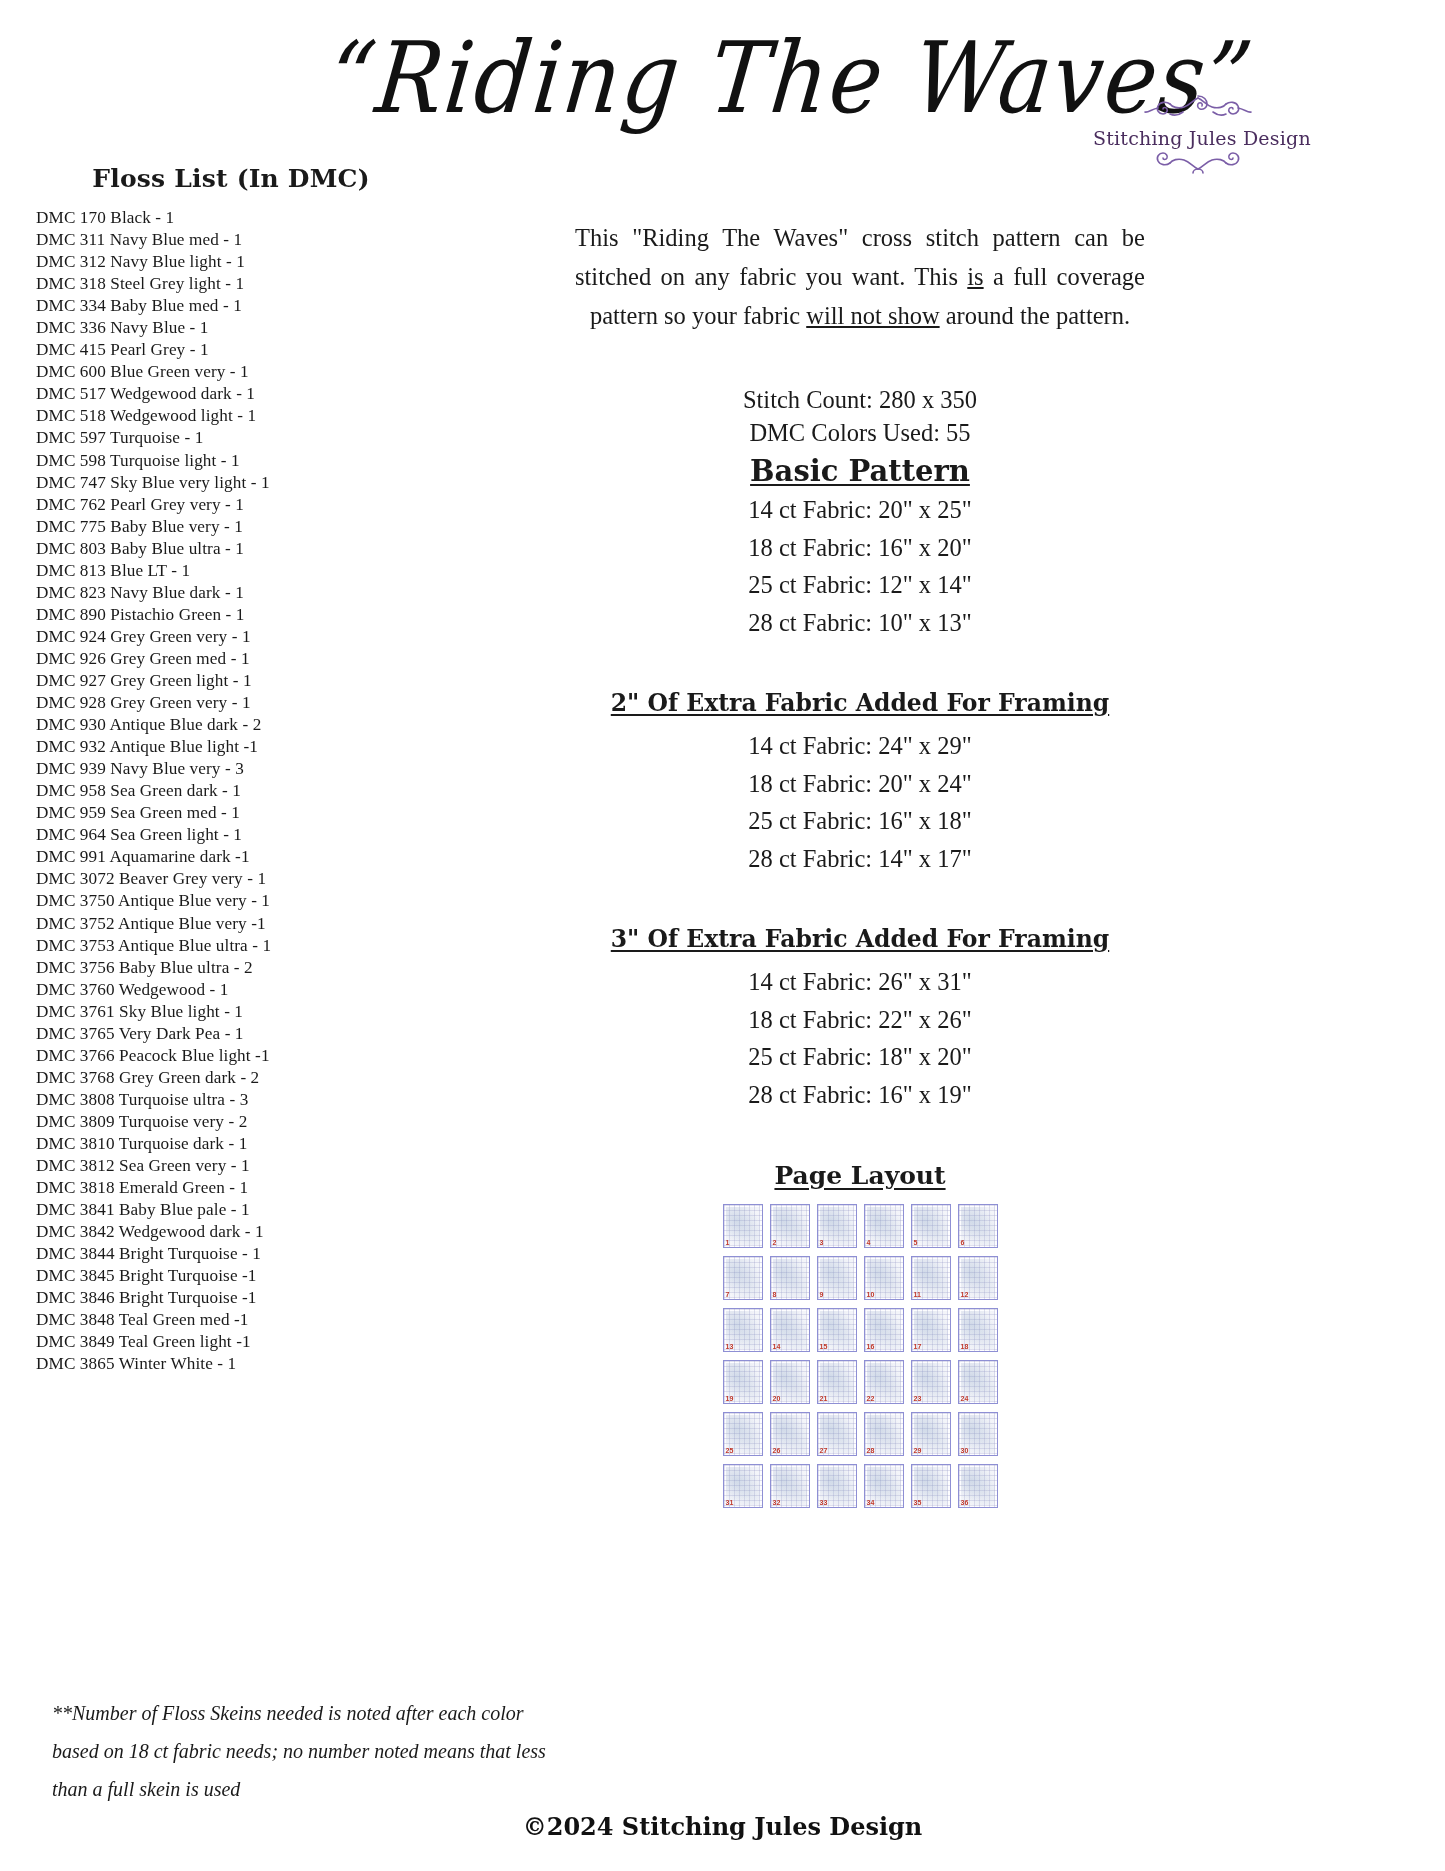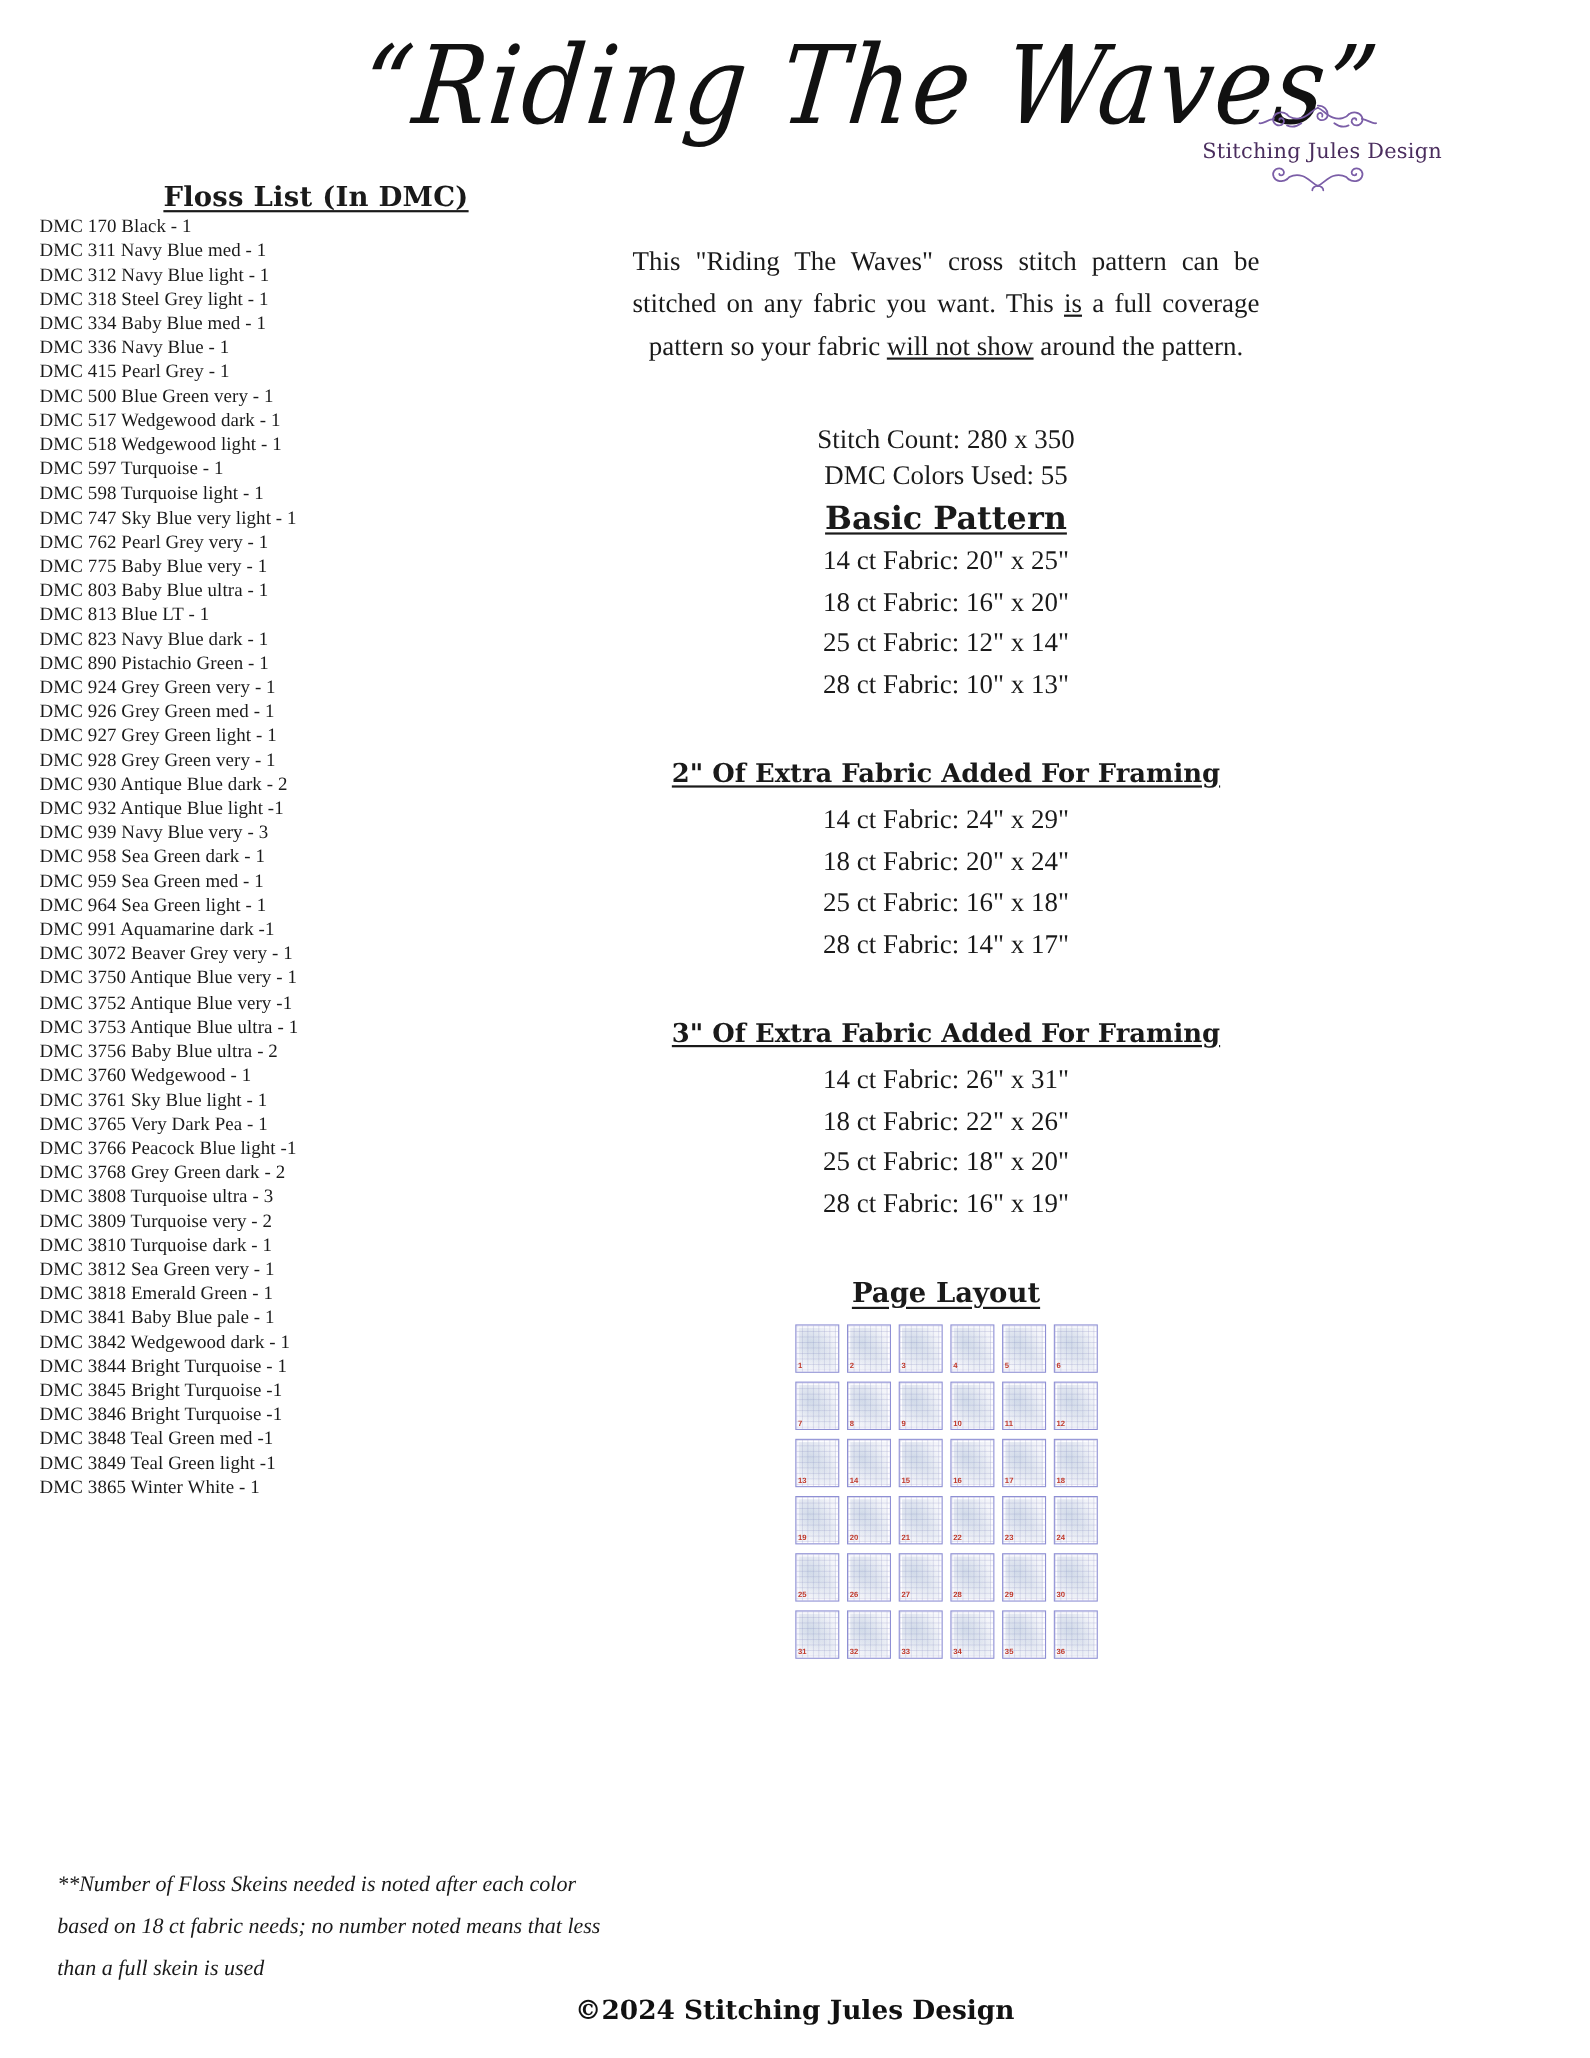--- a/index.html
+++ b/index.html
@@ -68,25 +68,24 @@
   .left-col {
     position: absolute;
     left: 36px;
     top: 164px;
     width: 500px;
   }
   .floss-heading {
     font-family: "DejaVu Serif", serif;
     font-weight: bold;
     font-size: 25px;
-    text-decoration: underline;
     text-underline-offset: 4px;
-    text-align: right;
+    text-align: center;
     width: 390px;
-    margin: 0 0 2px 0;
+    margin: 0 0 14px 0;
     letter-spacing: 0.2px;
   }
   .floss-list {
     list-style: none;
     margin: 0;
     padding: 0;
   }
   .floss-item {
     font-family: "Liberation Serif", serif;
     font-size: 17.2px;
@@ -259,21 +258,21 @@
   <div class="left-col">
     <div class="floss-heading">Floss List (In DMC)</div>
     <ul class="floss-list" id="floss-list">
         <li class="floss-item">DMC 170 Black - 1</li>
         <li class="floss-item">DMC 311 Navy Blue med - 1</li>
         <li class="floss-item">DMC 312 Navy Blue light - 1</li>
         <li class="floss-item">DMC 318 Steel Grey light - 1</li>
         <li class="floss-item">DMC 334 Baby Blue med - 1</li>
         <li class="floss-item">DMC 336 Navy Blue - 1</li>
         <li class="floss-item">DMC 415 Pearl Grey - 1</li>
-        <li class="floss-item">DMC 500 Blue Green very - 1</li>
+        <li class="floss-item">DMC 600 Blue Green very - 1</li>
         <li class="floss-item">DMC 517 Wedgewood dark - 1</li>
         <li class="floss-item">DMC 518 Wedgewood light - 1</li>
         <li class="floss-item">DMC 597 Turquoise - 1</li>
         <li class="floss-item">DMC 598 Turquoise light - 1</li>
         <li class="floss-item">DMC 747 Sky Blue very light - 1</li>
         <li class="floss-item">DMC 762 Pearl Grey very - 1</li>
         <li class="floss-item">DMC 775 Baby Blue very - 1</li>
         <li class="floss-item">DMC 803 Baby Blue ultra - 1</li>
         <li class="floss-item">DMC 813 Blue LT - 1</li>
         <li class="floss-item">DMC 823 Navy Blue dark - 1</li>

